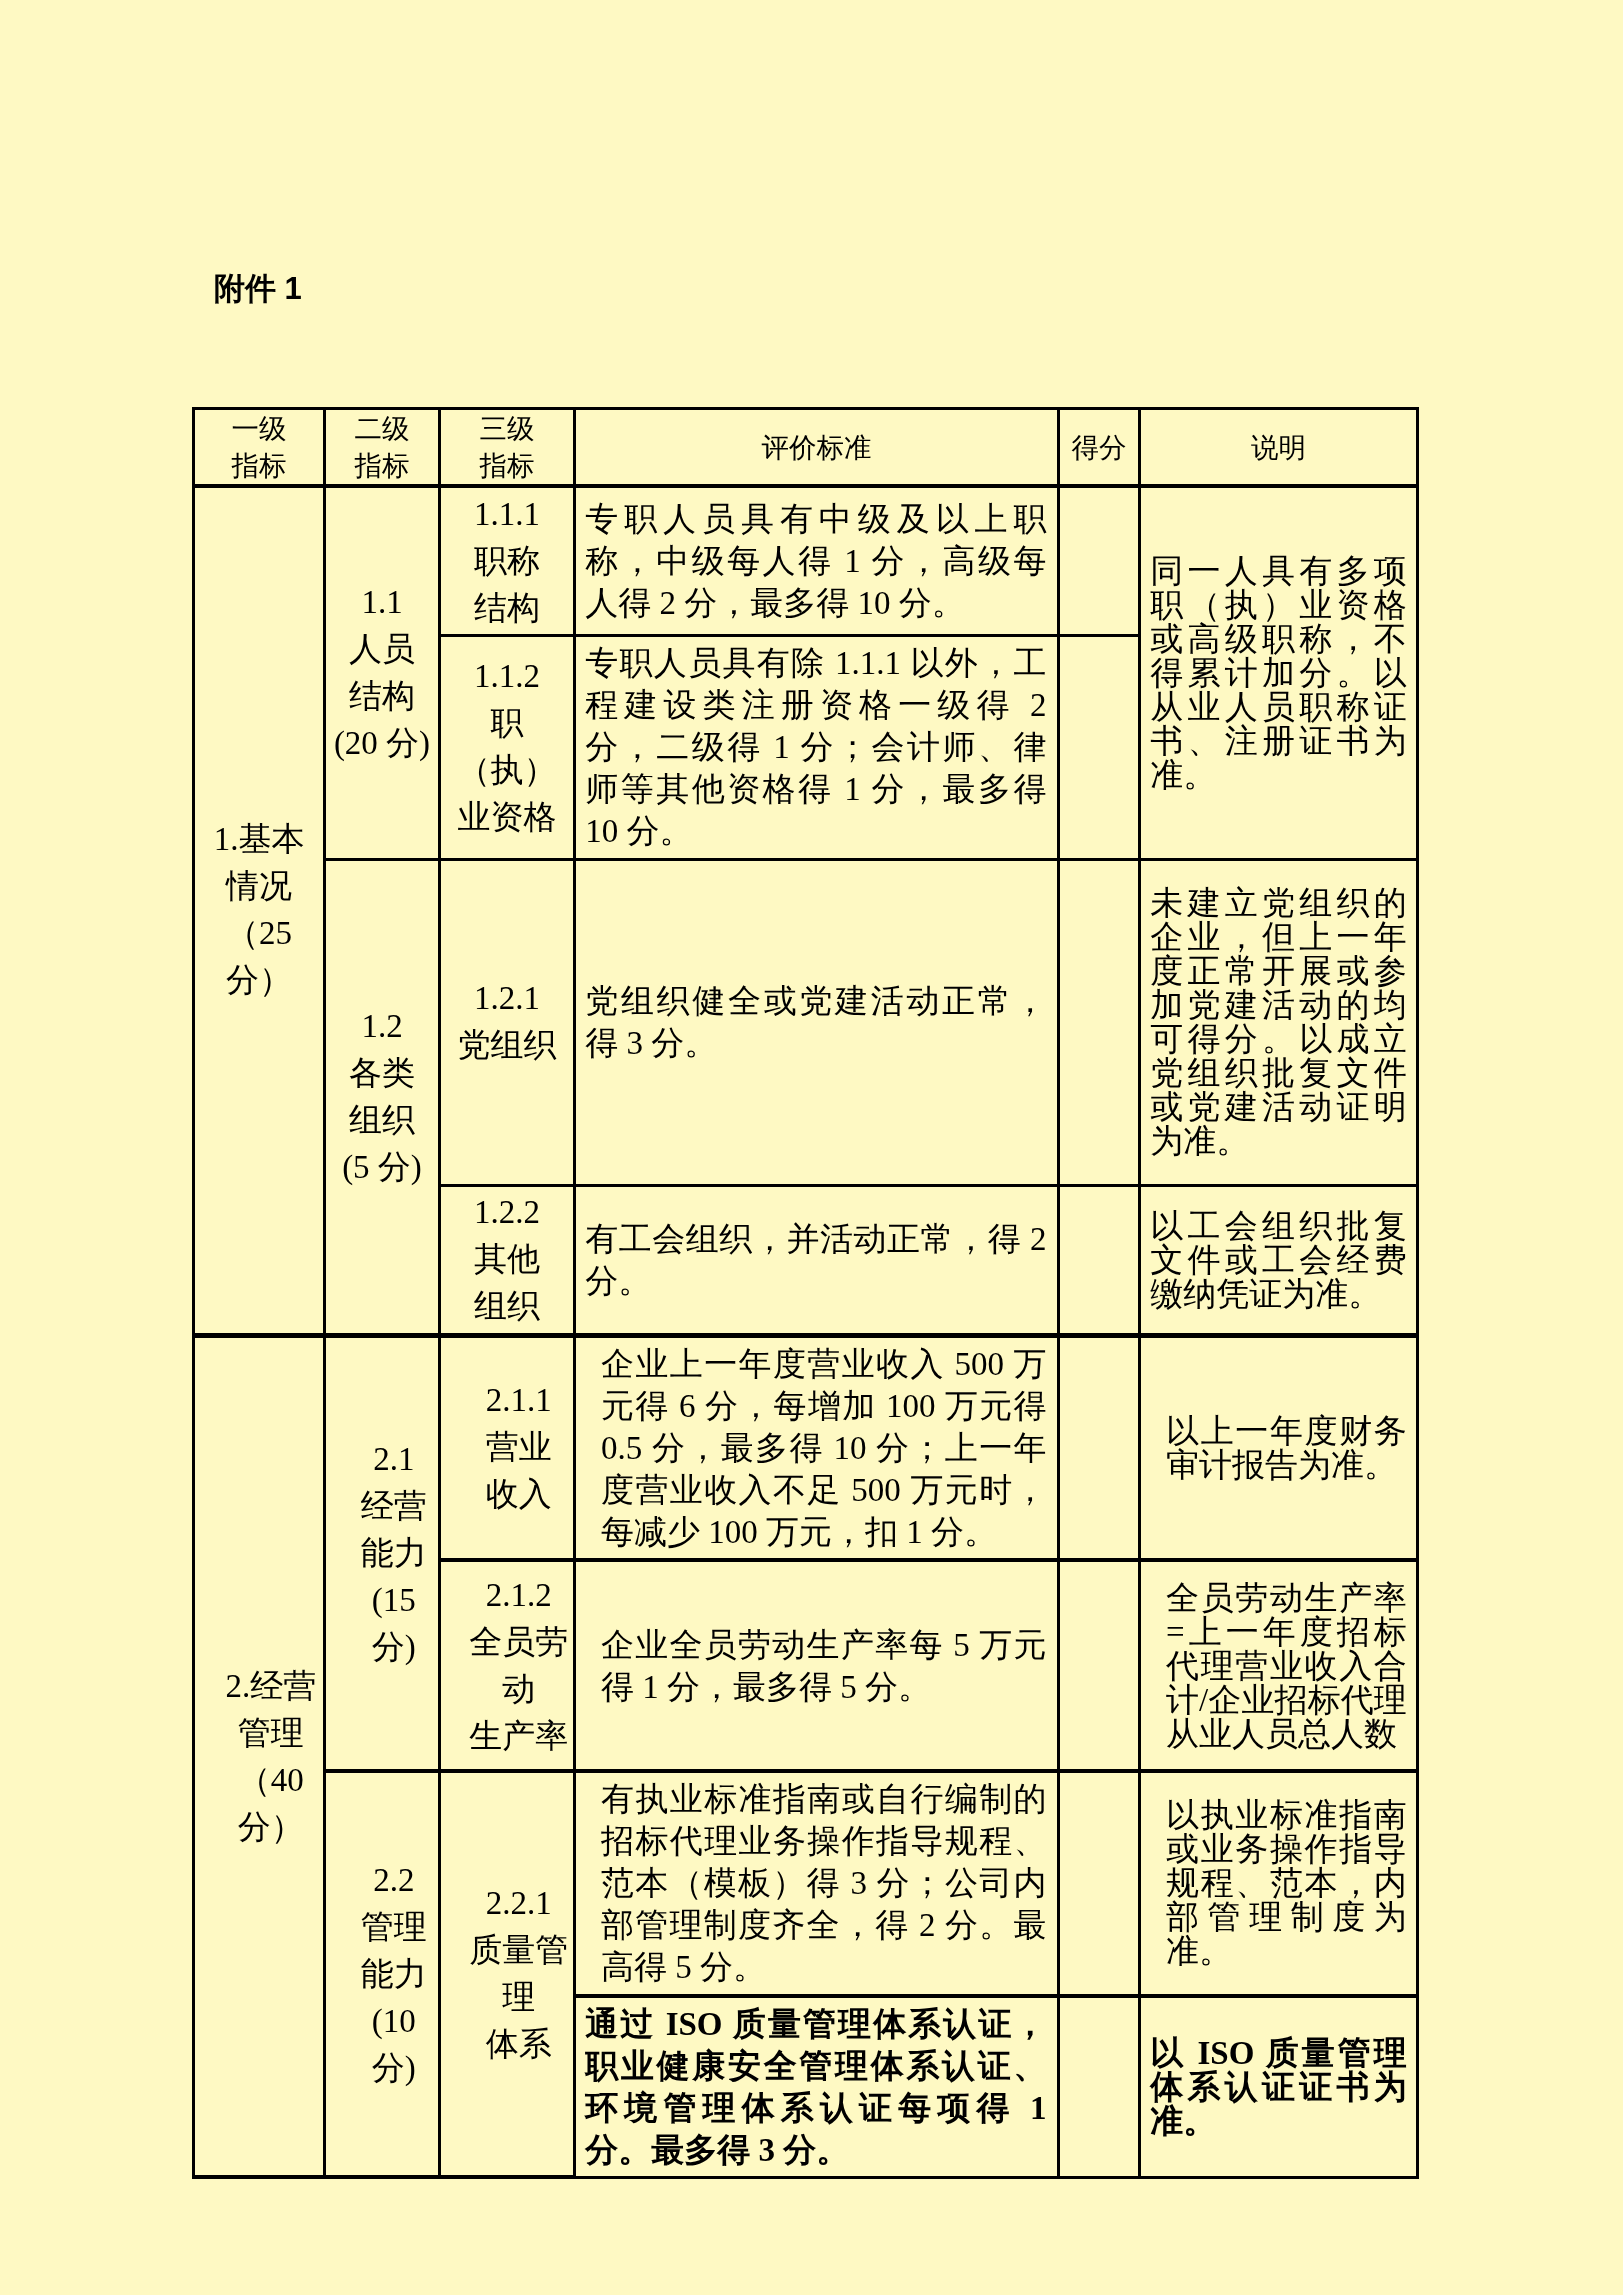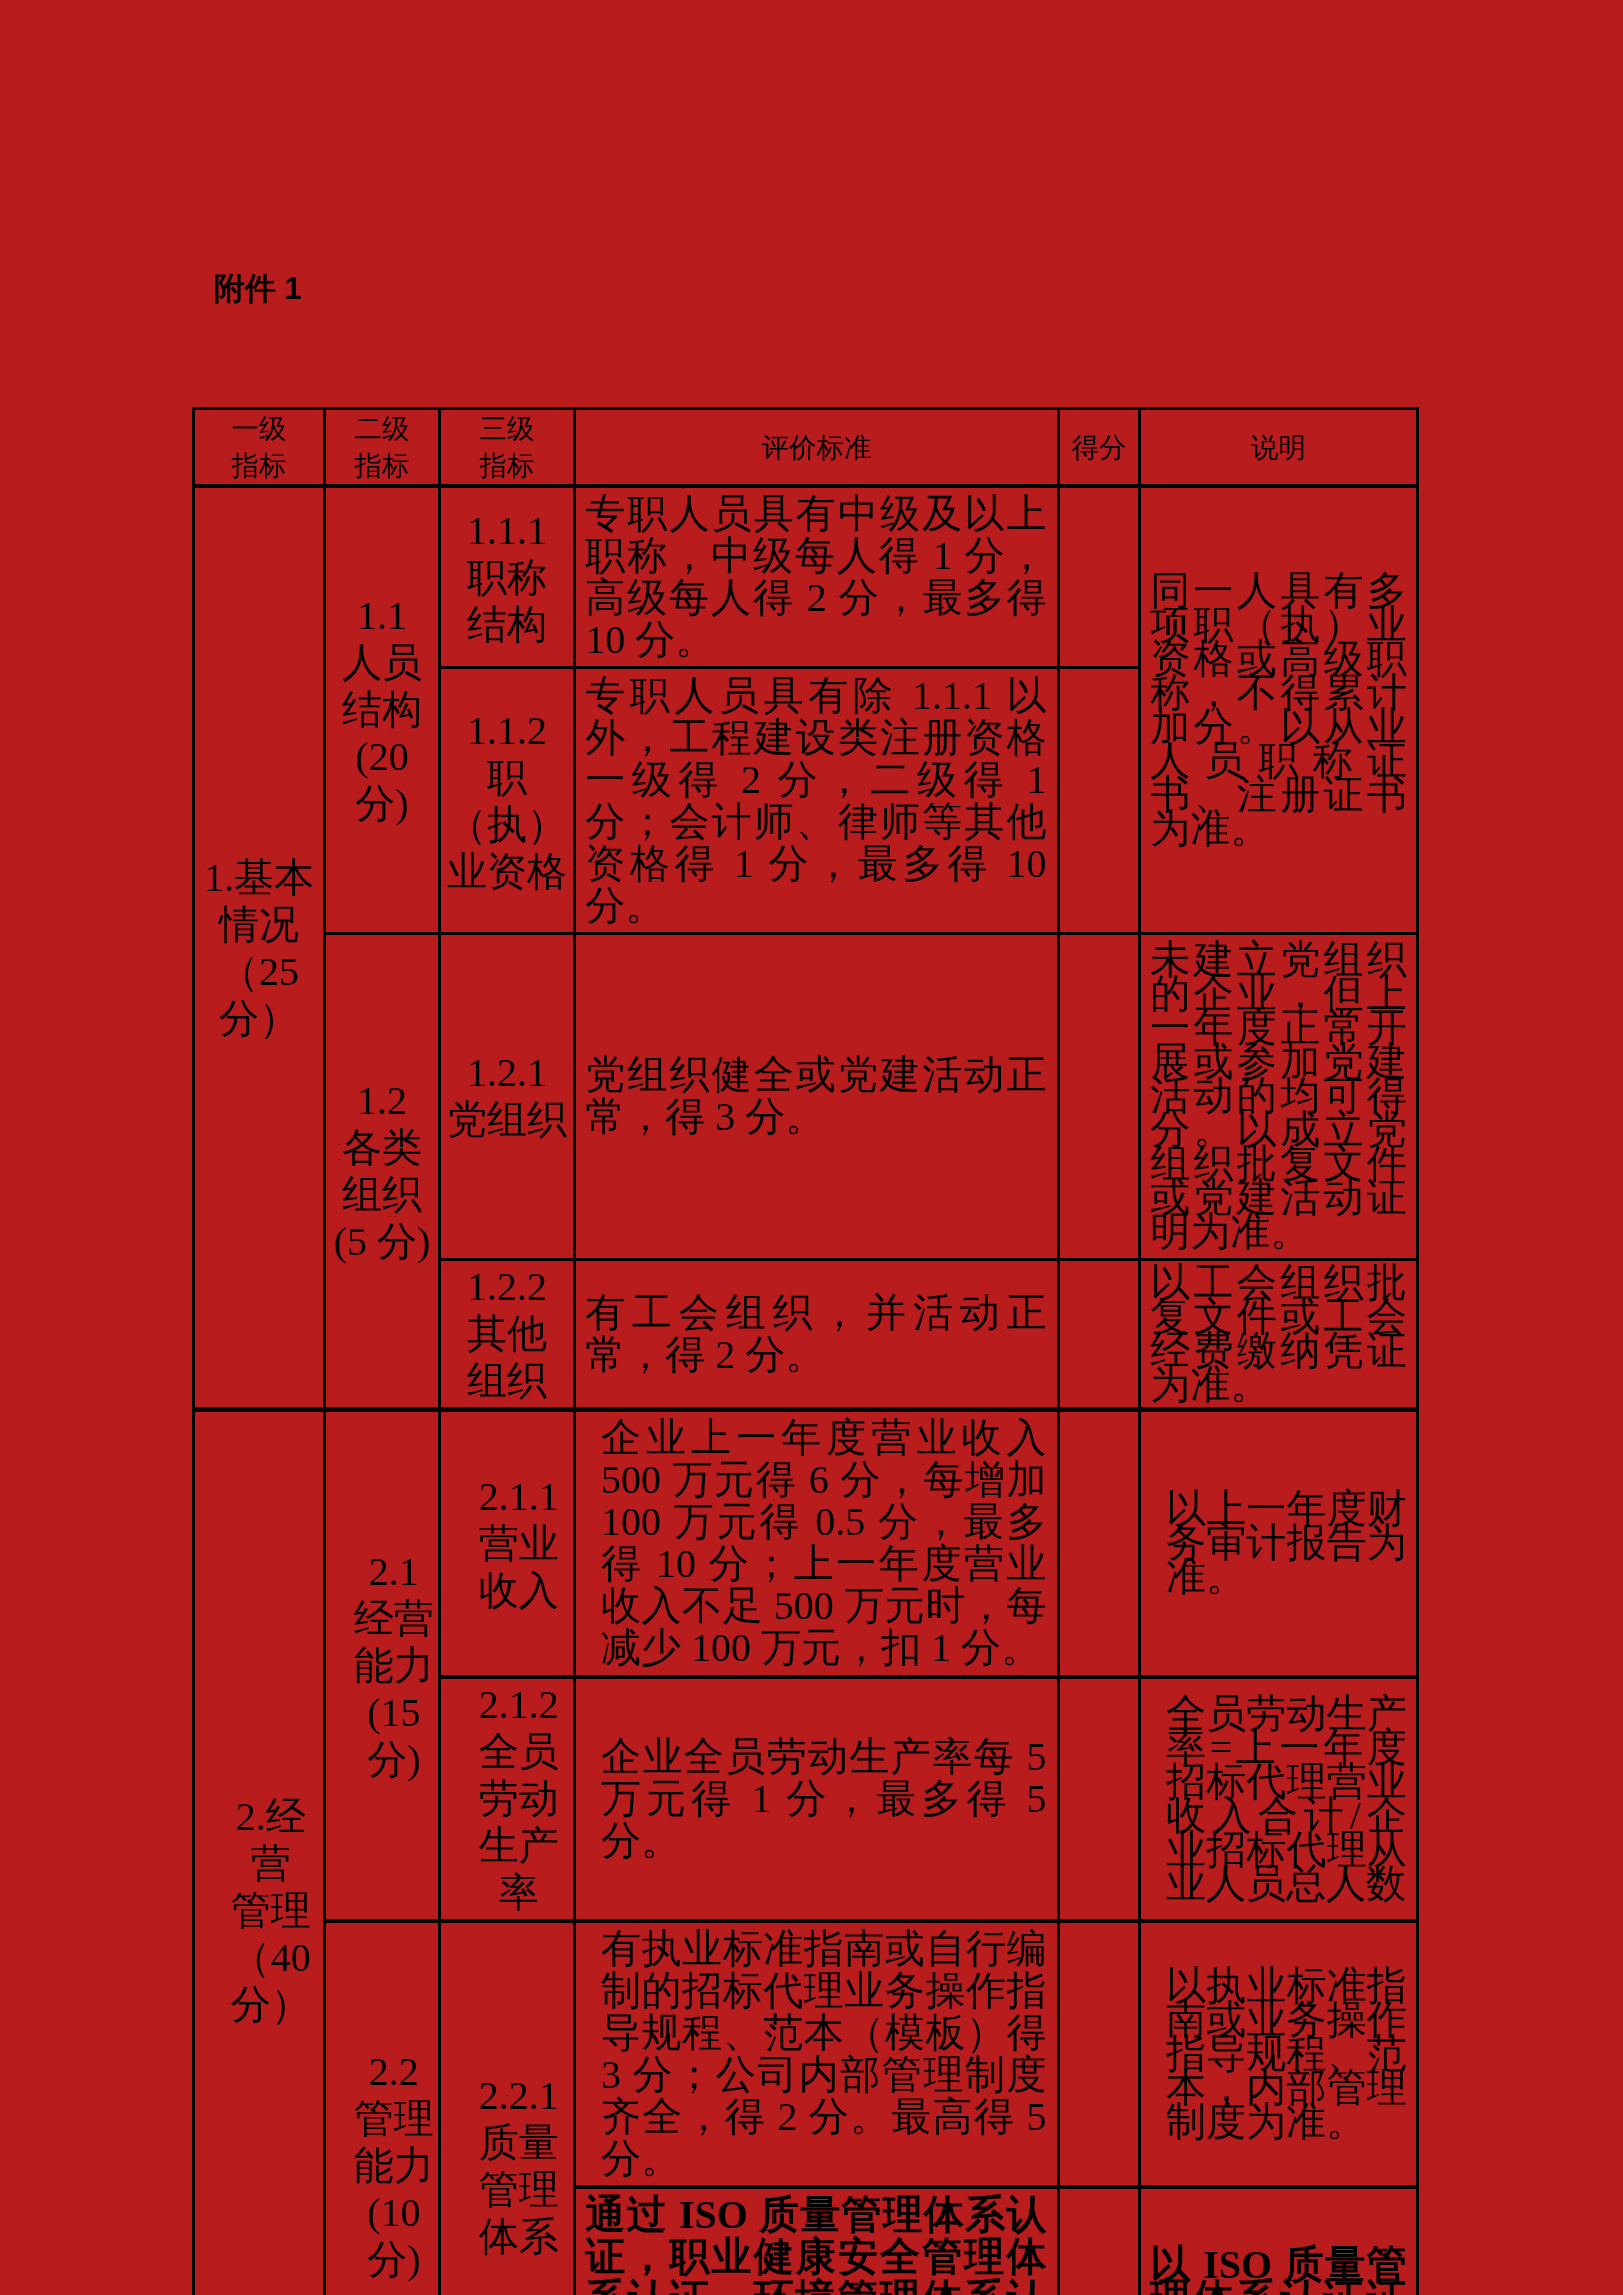--- a/index.html
+++ b/index.html
@@ -1,18 +1,18 @@
 <!DOCTYPE html>
 <html style="font-size:10.5px"><head>
 <meta charset="utf-8">
 <style>
   * { margin:0; padding:0; box-sizing:border-box; }
   html,body { width:1623px; height:2295px; background:#ffffff; }
   body { font-family:"Liberation Serif","DejaVu Serif",serif; color:#000; position:relative; }
-  .page { position:absolute; inset:0; background:#b91c1c; }
+  .page { position:absolute; inset:0; background:#fef9c3; }
 
   .attachment {
     position:absolute; left:214px; top:270px;
     font-family:"Liberation Sans","DejaVu Sans",sans-serif;
     font-weight:bold; font-size:31px; line-height:37px;
   }
   .title {
     position:absolute; left:0; top:326px; width:100%;
     text-align:center;
     font-family:"Liberation Sans","DejaVu Sans",sans-serif;
@@ -25,21 +25,21 @@
     border-collapse:collapse; table-layout:fixed;
     border:3.9px solid #000;
   }
   th,td { border:3.3px solid #000; vertical-align:middle; overflow:hidden; }
 
   th {
     font-weight:normal; font-size:27.5px; line-height:37px;
     text-align:center; white-space:pre-line;
     border-bottom-width:4.6px;
   }
-  td { font-size:40px; }
+  td { font-size:33px; }
 
   .c-idx {
     text-align:center; white-space:pre-line;
     line-height:47px; padding:2.6px 1.3px;
   }
   .c-text {
     text-align:justify; text-justify:inter-ideograph;
     line-height:42px; padding:5.2px 10.5px 5.2px 9.2px;
   }
   .c-note {

